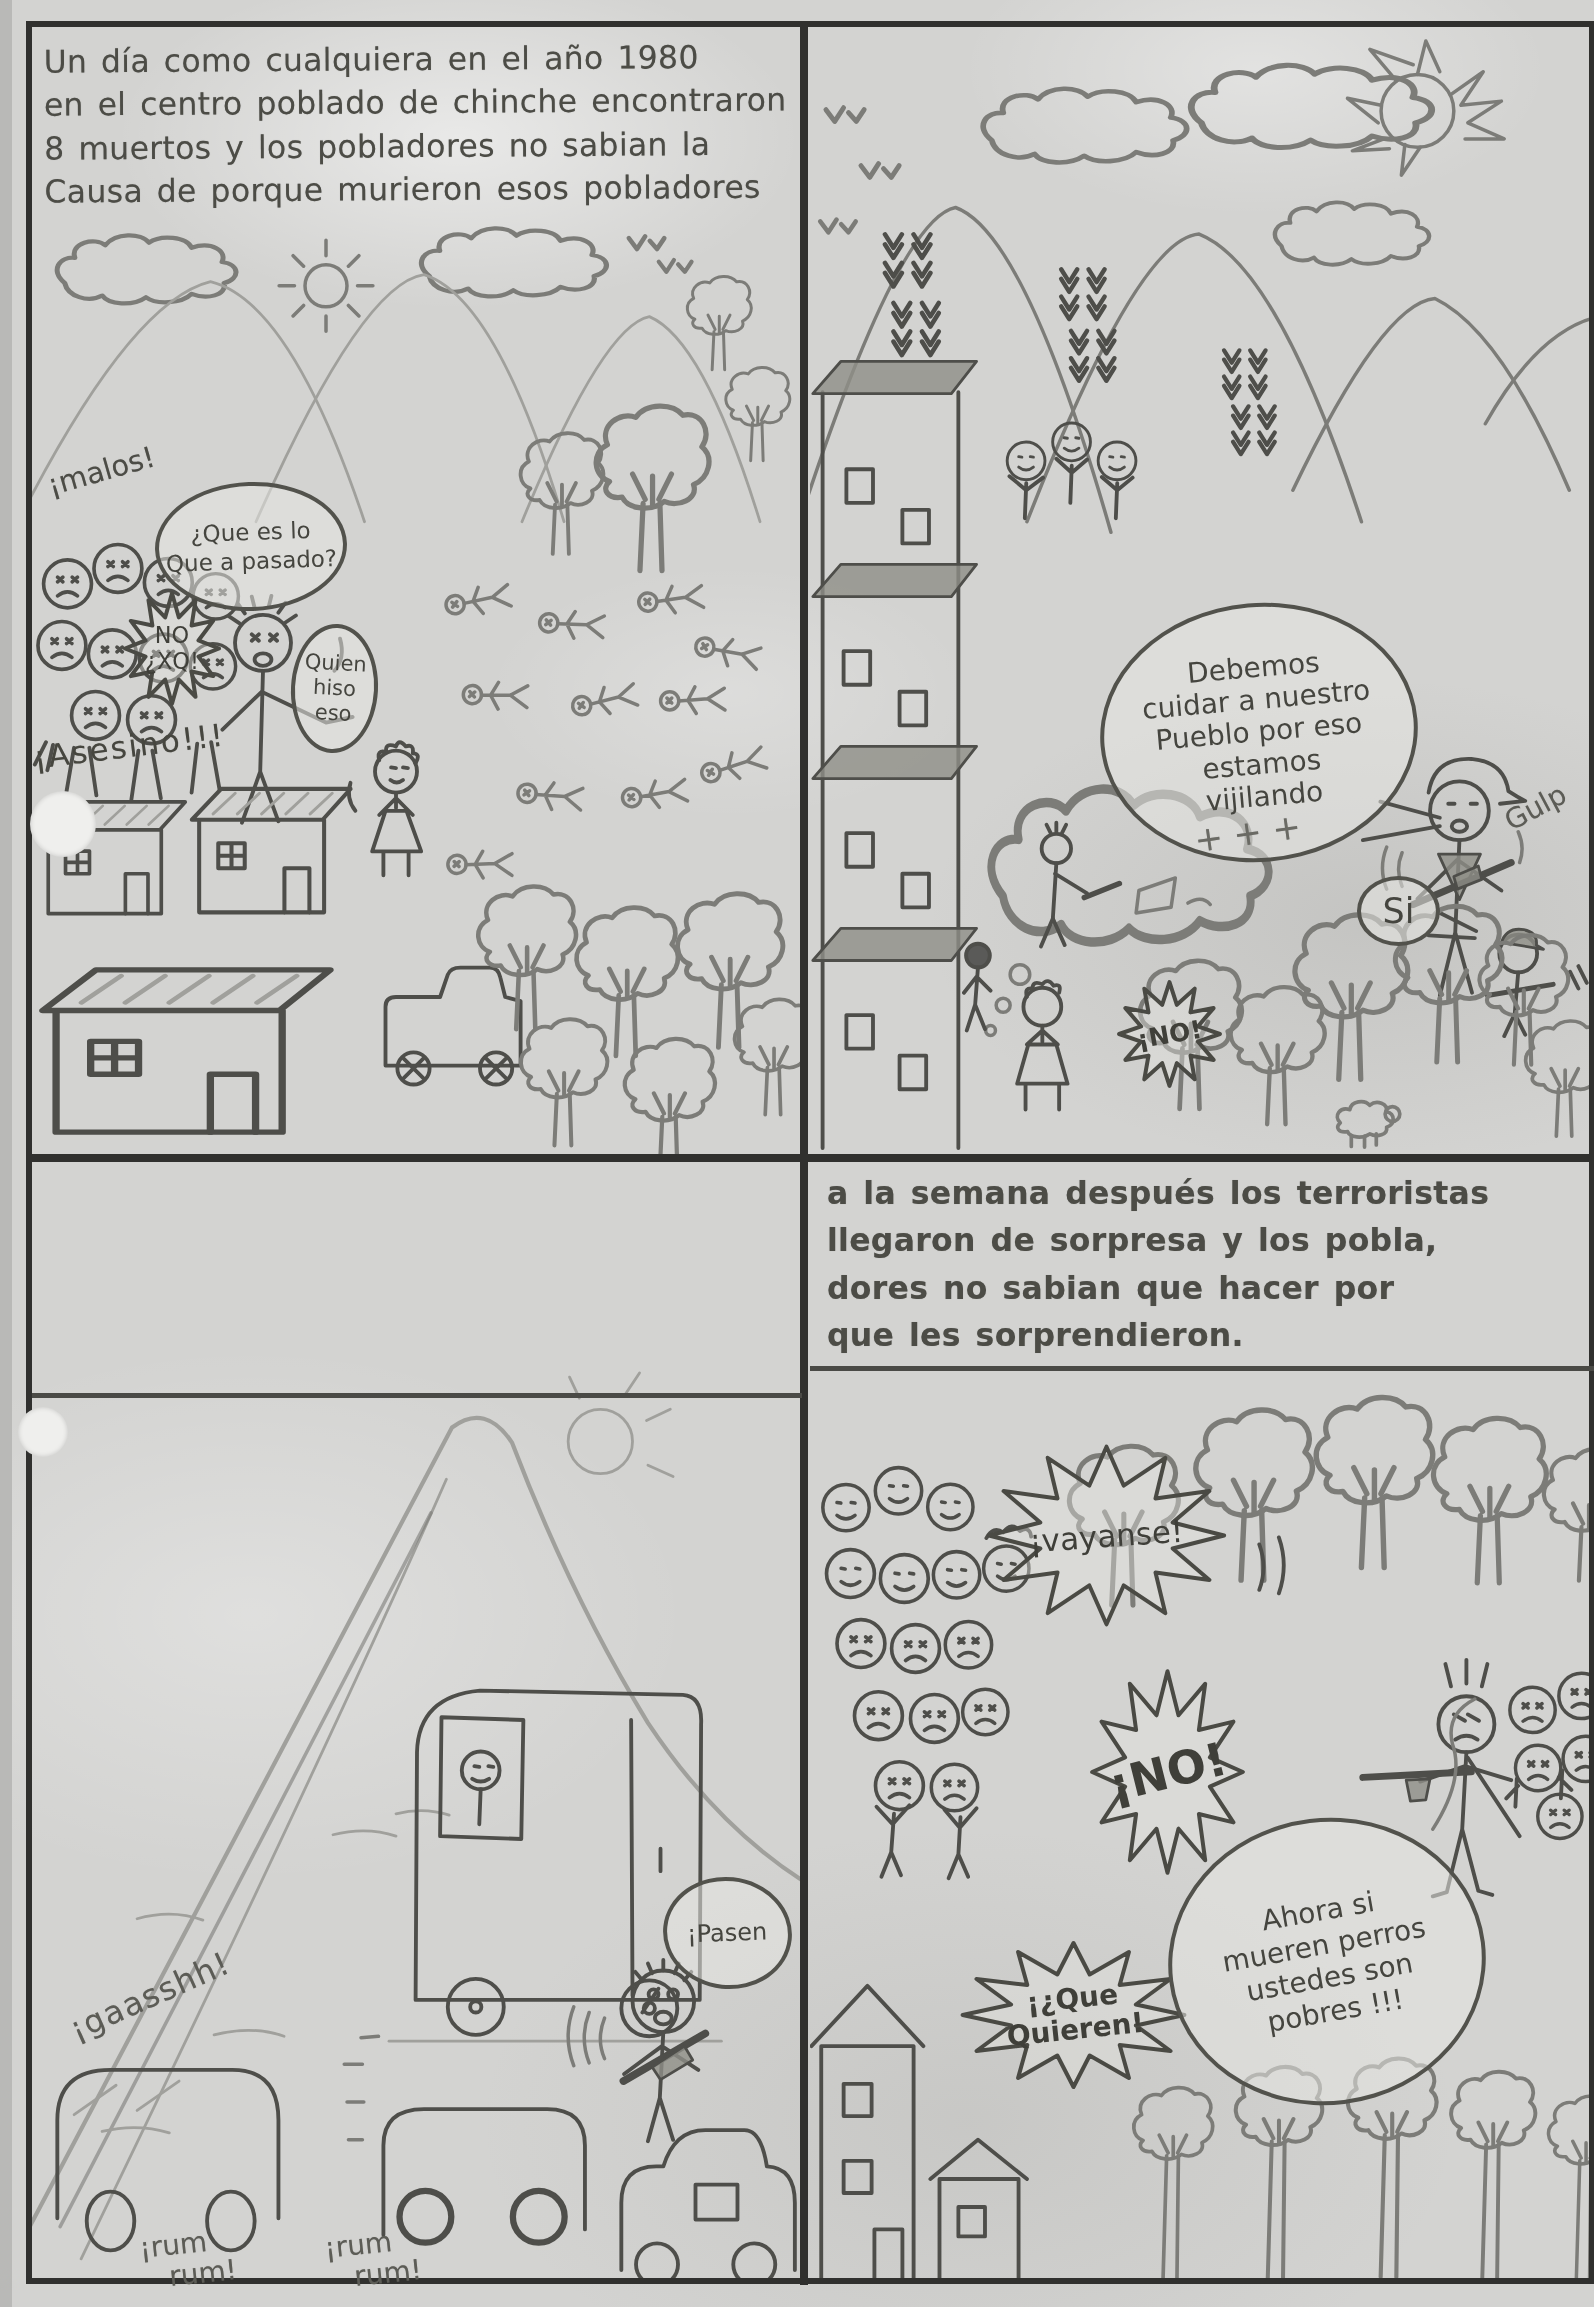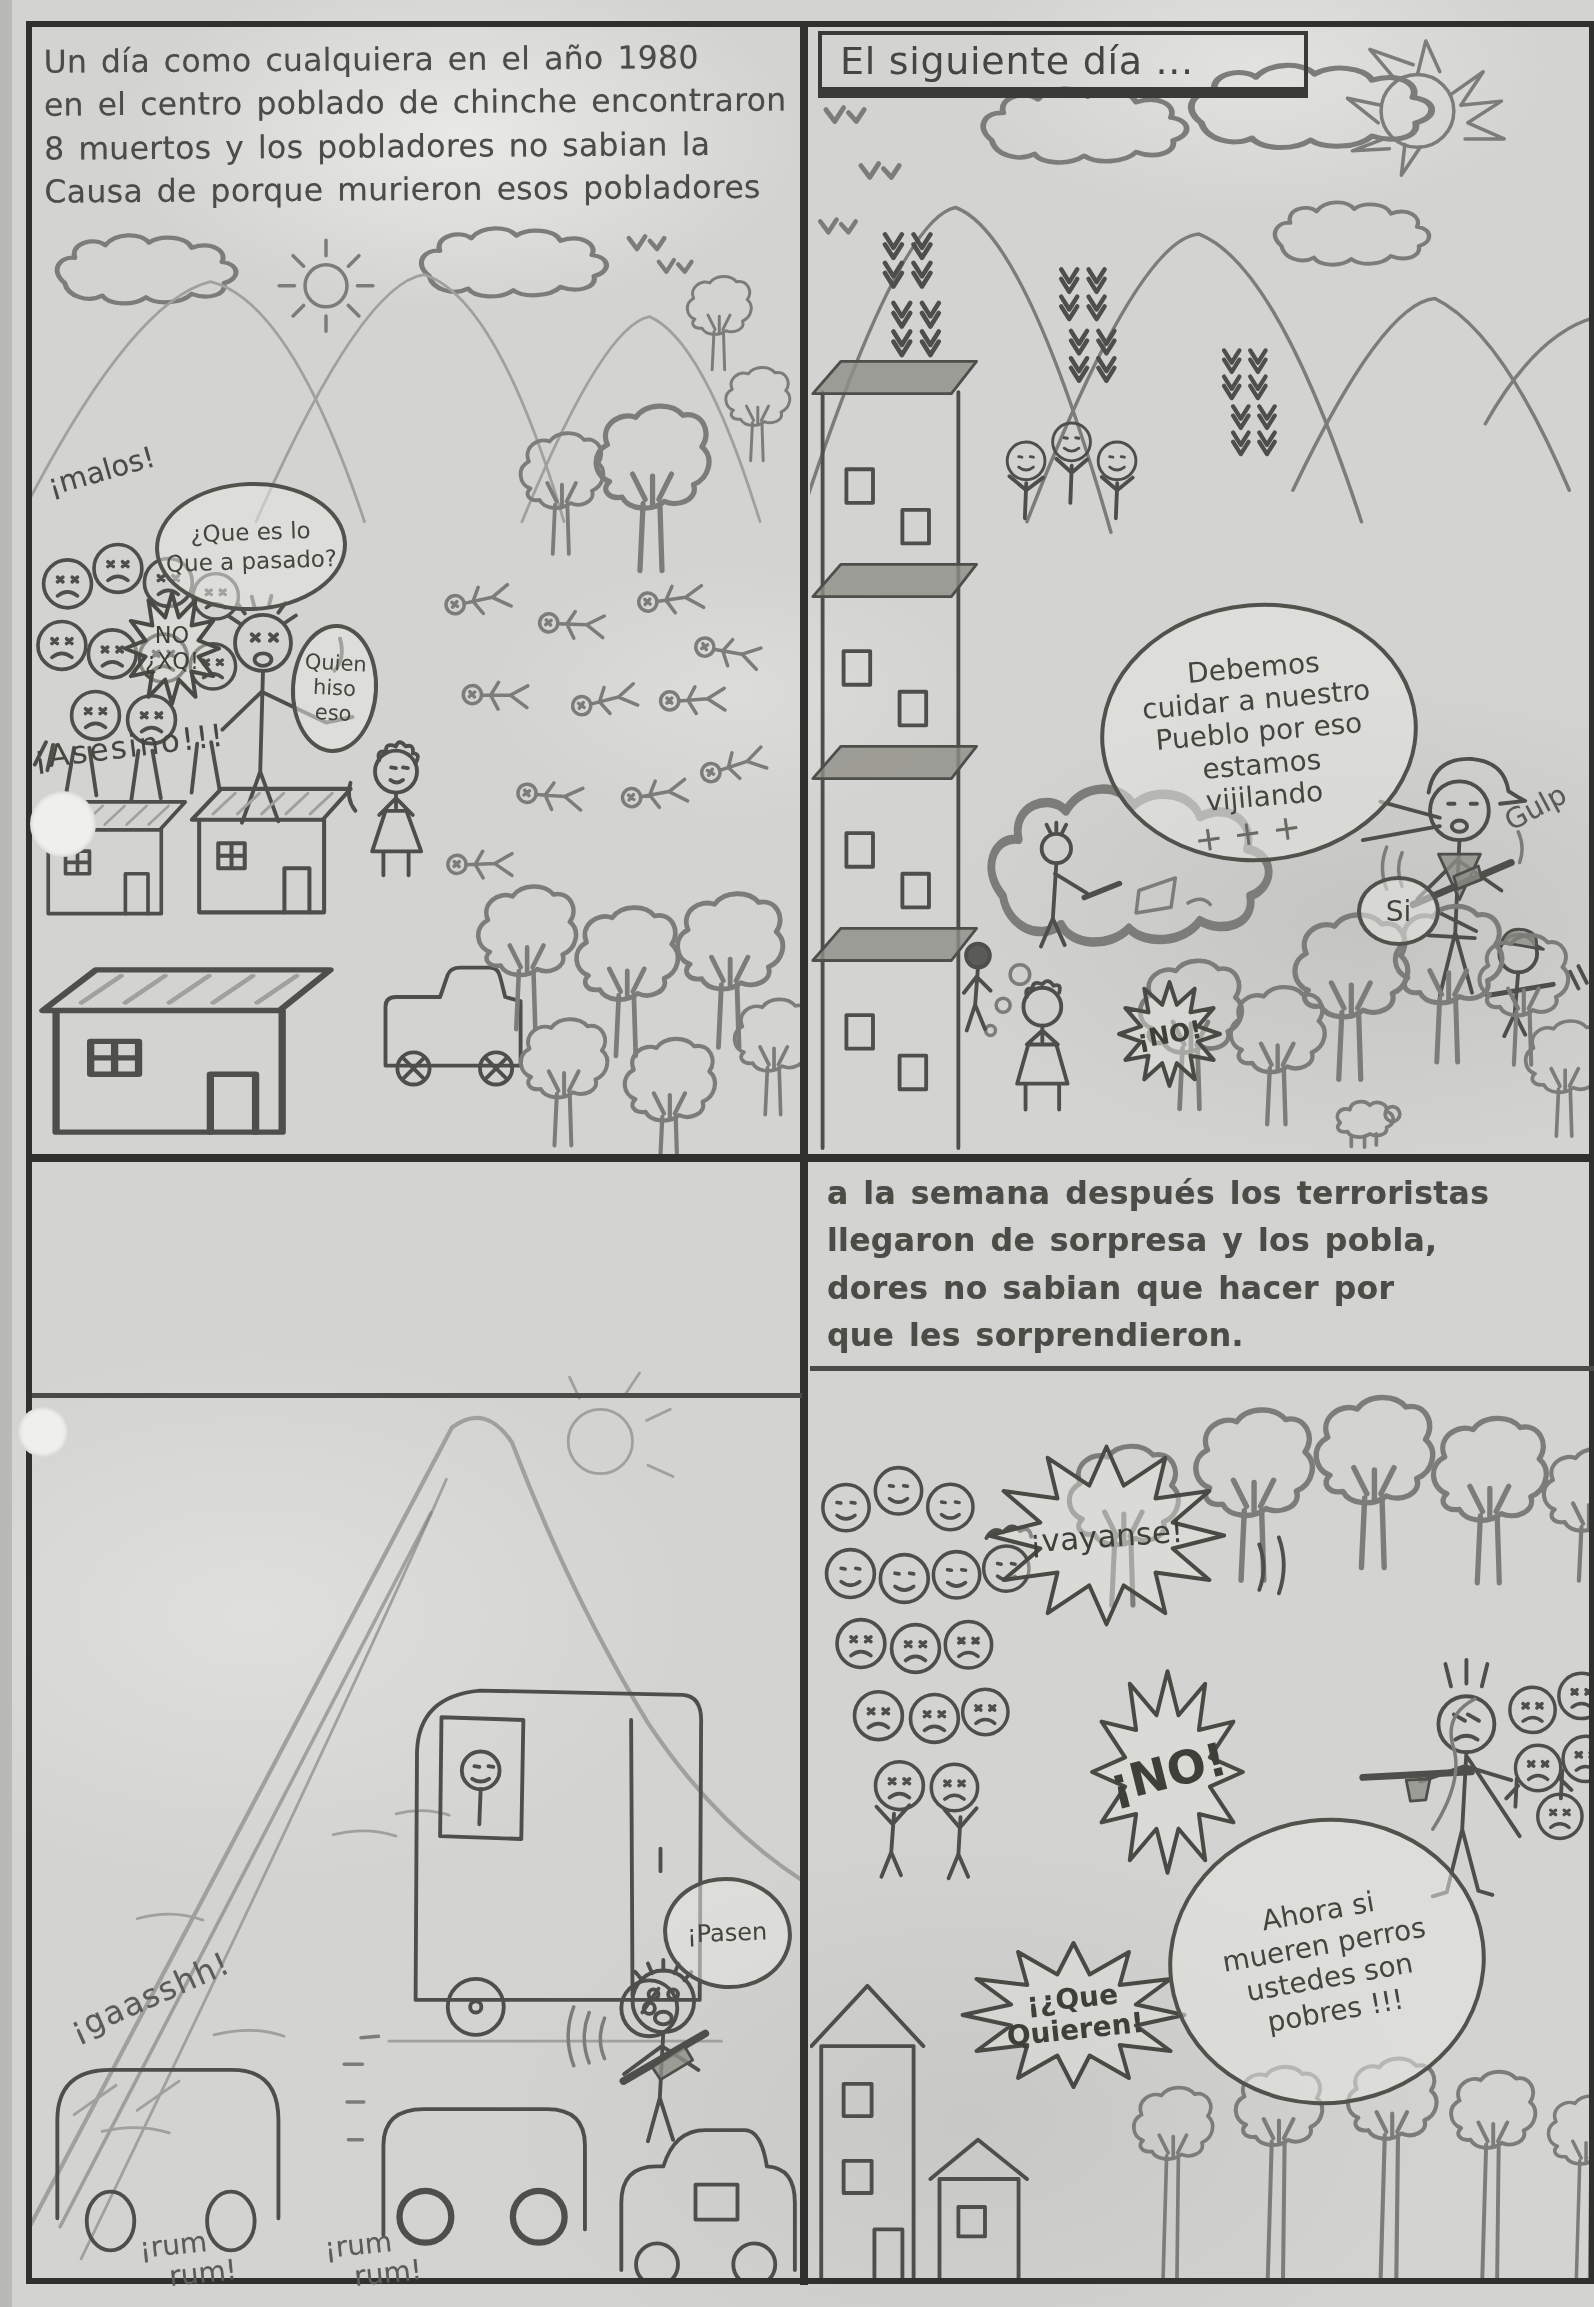--- a/index.html
+++ b/index.html
@@ -425,34 +425,31 @@
     <span class="txt" style="font-size:22.4px;line-height:1.15;font-weight:normal">NO
 ¿XQ!</span>
   </div>
   <div class="bubble" style="left:279px;top:624px;width:87px;height:129px;transform:rotate(3deg)">
     <span class="txt" style="font-size:21px;line-height:1.2">Quien
 hiso
 eso</span>
   </div>
   <div class="sfx" style="left:21px;top:728px;font-size:31px;letter-spacing:2.1px;transform:rotate(-7deg);color:#46463f;">¡Asesino!!!</div>
 
-  <div class="titlebox">
-    <span class="txt">El siguiente día ...</span>
-  </div>
   <div class="bubble" style="left:1088px;top:603px;width:318px;height:259px;transform:rotate(-5deg)">
     <span class="txt" style="font-size:28px;line-height:1.15">Debemos
 cuidar a nuestro
 Pueblo por eso
 estamos
 vijilando</span>
   </div>
   <div class="sfx" style="left:1491px;top:791px;font-size:28px;transform:rotate(-28deg);">Gulp</div>
   <div class="sfx" style="left:1182px;top:813px;font-size:34px;transform:rotate(-8deg);color:#6a6a64;">+ + +</div>
   <div class="bubble" style="left:1345px;top:876px;width:83px;height:70px;">
-    <span class="txt" style="font-size:28px;">Si</span>
+    <span class="txt" style="font-size:35px;">Si</span>
   </div>
   <div class="burst" style="left:1105px;top:980px;width:105px;height:108px;">
     <svg viewBox="0 0 100 100" preserveAspectRatio="none">
         <polygon points="98,50 77,57 92,74 70,70 74,92 57,77 50,98 43,77 26,92 30,70 8,74 23,57 2,50 23,43 8,26 30,30 26,8 43,23 50,2 57,23 74,8 70,30 92,26 77,43"></polygon>
       </svg>
     <span class="txt" style="font-size:25px;font-weight:bold;transform:rotate(-10deg)">¡NO!</span>
   </div>
 
   <div class="sfx" style="left:52px;top:1977px;font-size:32px;letter-spacing:1.4px;transform:rotate(-24deg);">¡gaasshh!</div>
   <div class="bubble" style="left:651px;top:1877px;width:129px;height:112px;transform:rotate(6deg)">

